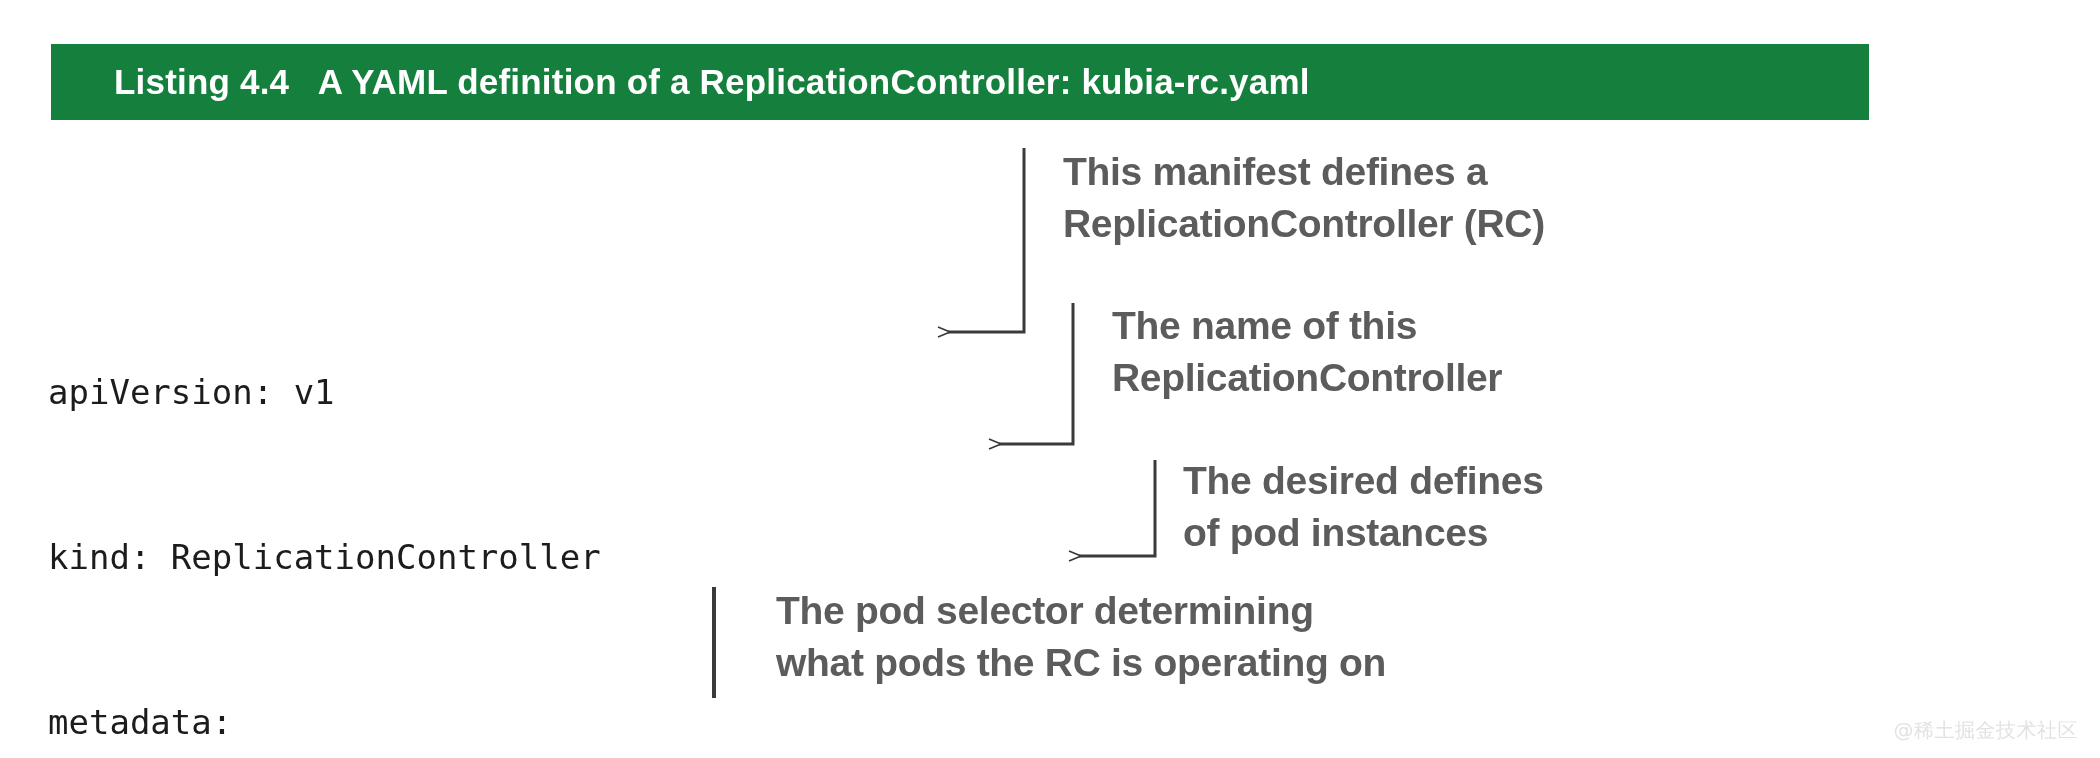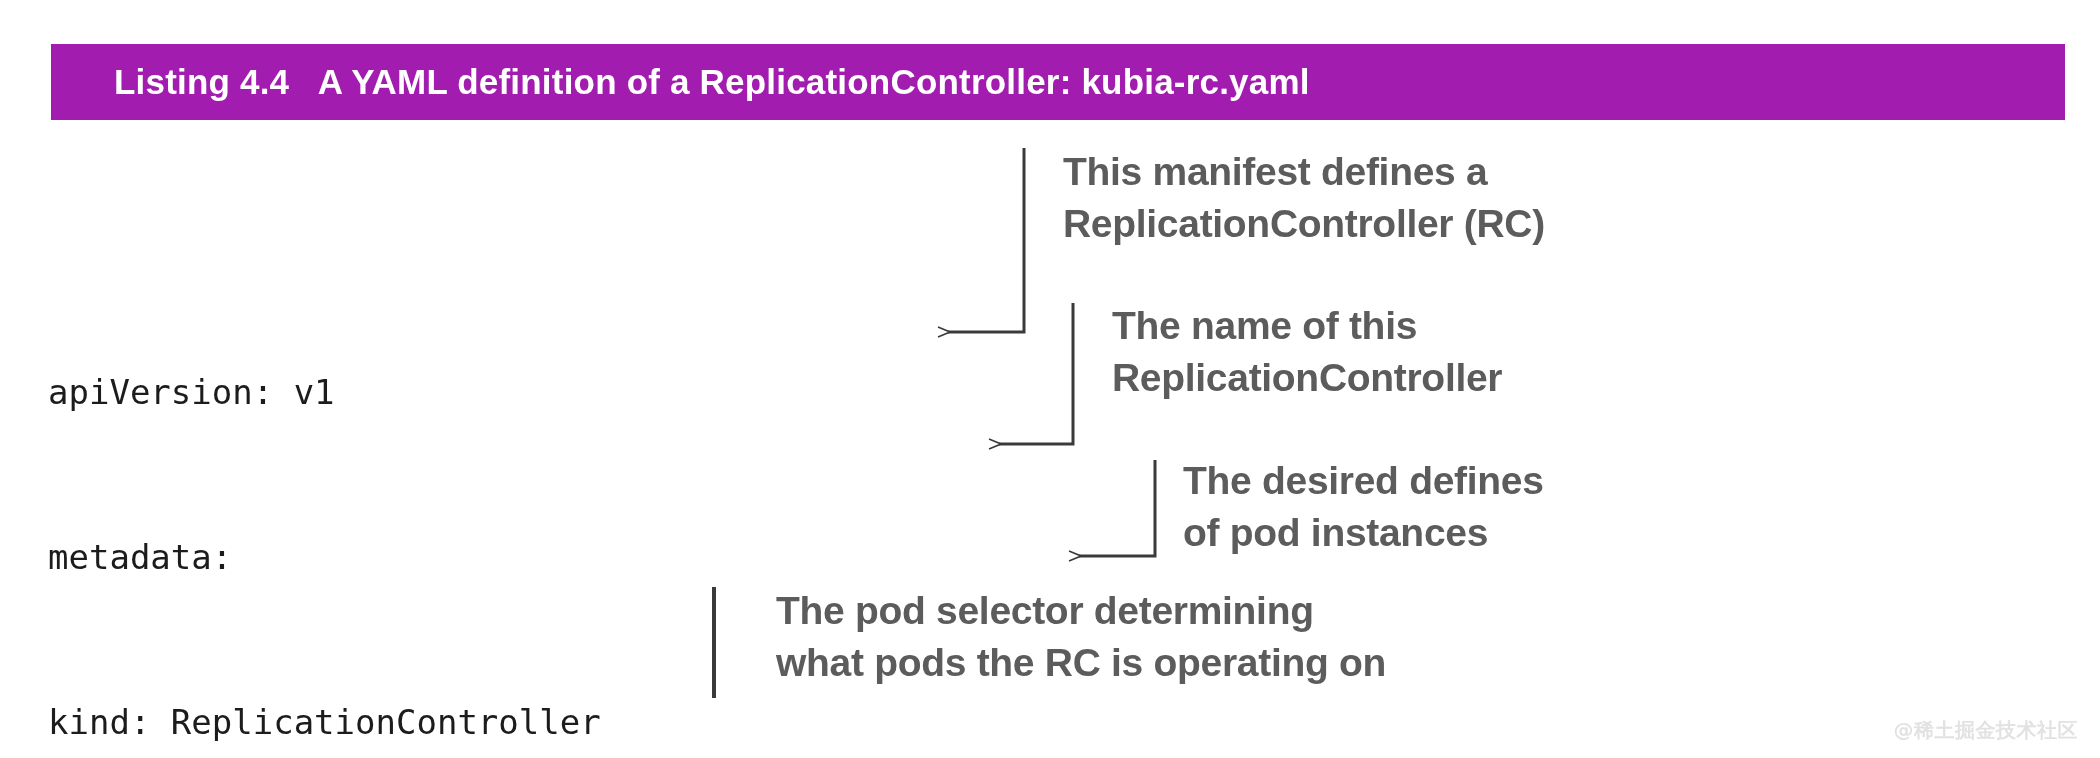--- a/index.html
+++ b/index.html
@@ -13,23 +13,23 @@
     position: relative;
     overflow: hidden;
     font-family: "Liberation Sans", sans-serif;
   }
 
   
   #listing-bar {
     position: absolute;
     left: 51px;
     top: 44px;
-    width: 2014px;
+    width: 1818px;
     height: 76px;
-    background: #a21caf;
+    background: #15803d;
     display: flex;
     align-items: center;
   }
   #listing-title {
     color: #ffffff;
     font-family: "Liberation Sans", sans-serif;
     font-weight: bold;
     font-size: 35px;
     letter-spacing: 0.2px;
     padding-left: 63px;
@@ -90,35 +90,35 @@
   }
 
   
   #watermark {
     position: absolute;
     right: 22px;
     bottom: 14px;
     color: #e2e2e2;
     font-family: "DejaVu Sans", sans-serif;
     font-size: 20px;
-    font-weight: bold;
+    font-weight: normal;
     letter-spacing: 0.5px;
   }
 </style>
 </head>
 <body>
 
 <div id="listing-bar">
   <div id="listing-title">Listing 4.4   A YAML definition of a ReplicationController: kubia-rc.yaml</div>
 </div>
 
 <div id="code-block">
   <div class="code-line">apiVersion: v1</div>
+  <div class="code-line">kind: ReplicationController</div>
   <div class="code-line">metadata:</div>
-  <div class="code-line">kind: ReplicationController</div>
   
   
   
   
   
 </div>
 
 <svg id="leaders" viewBox="0 0 2100 758" width="2100" height="758" xmlns="http://www.w3.org/2000/svg">
   <defs>
     <marker id="openArrow" markerWidth="14" markerHeight="12" refX="13" refY="6" orient="auto" markerUnits="userSpaceOnUse">

